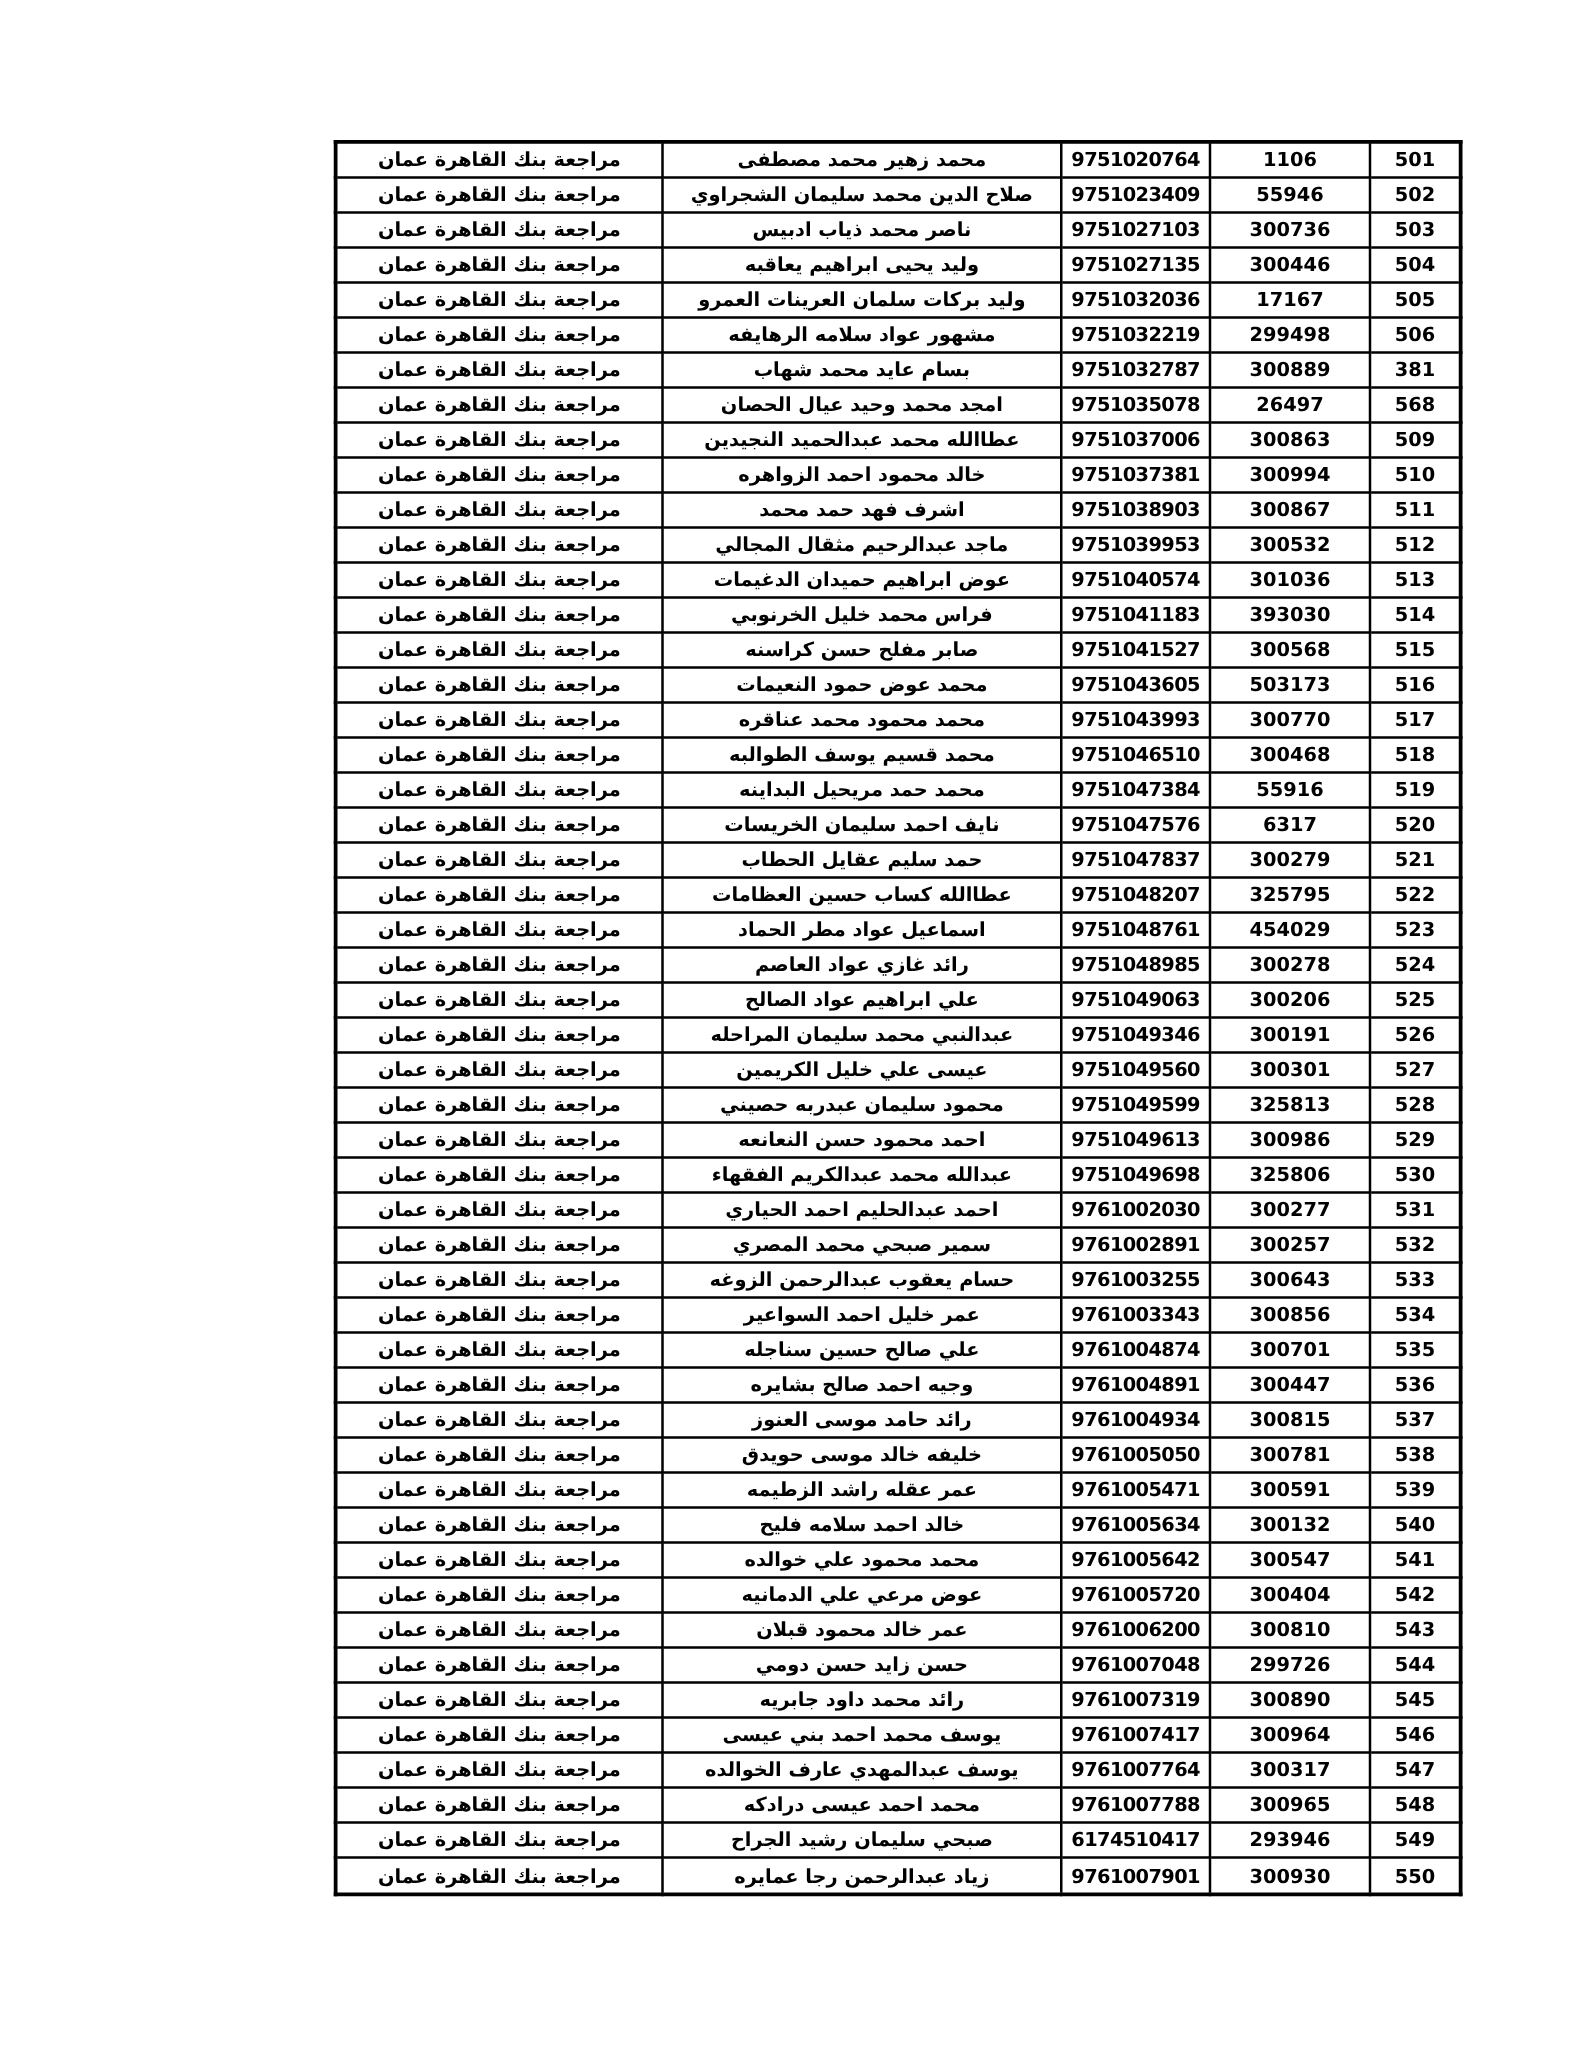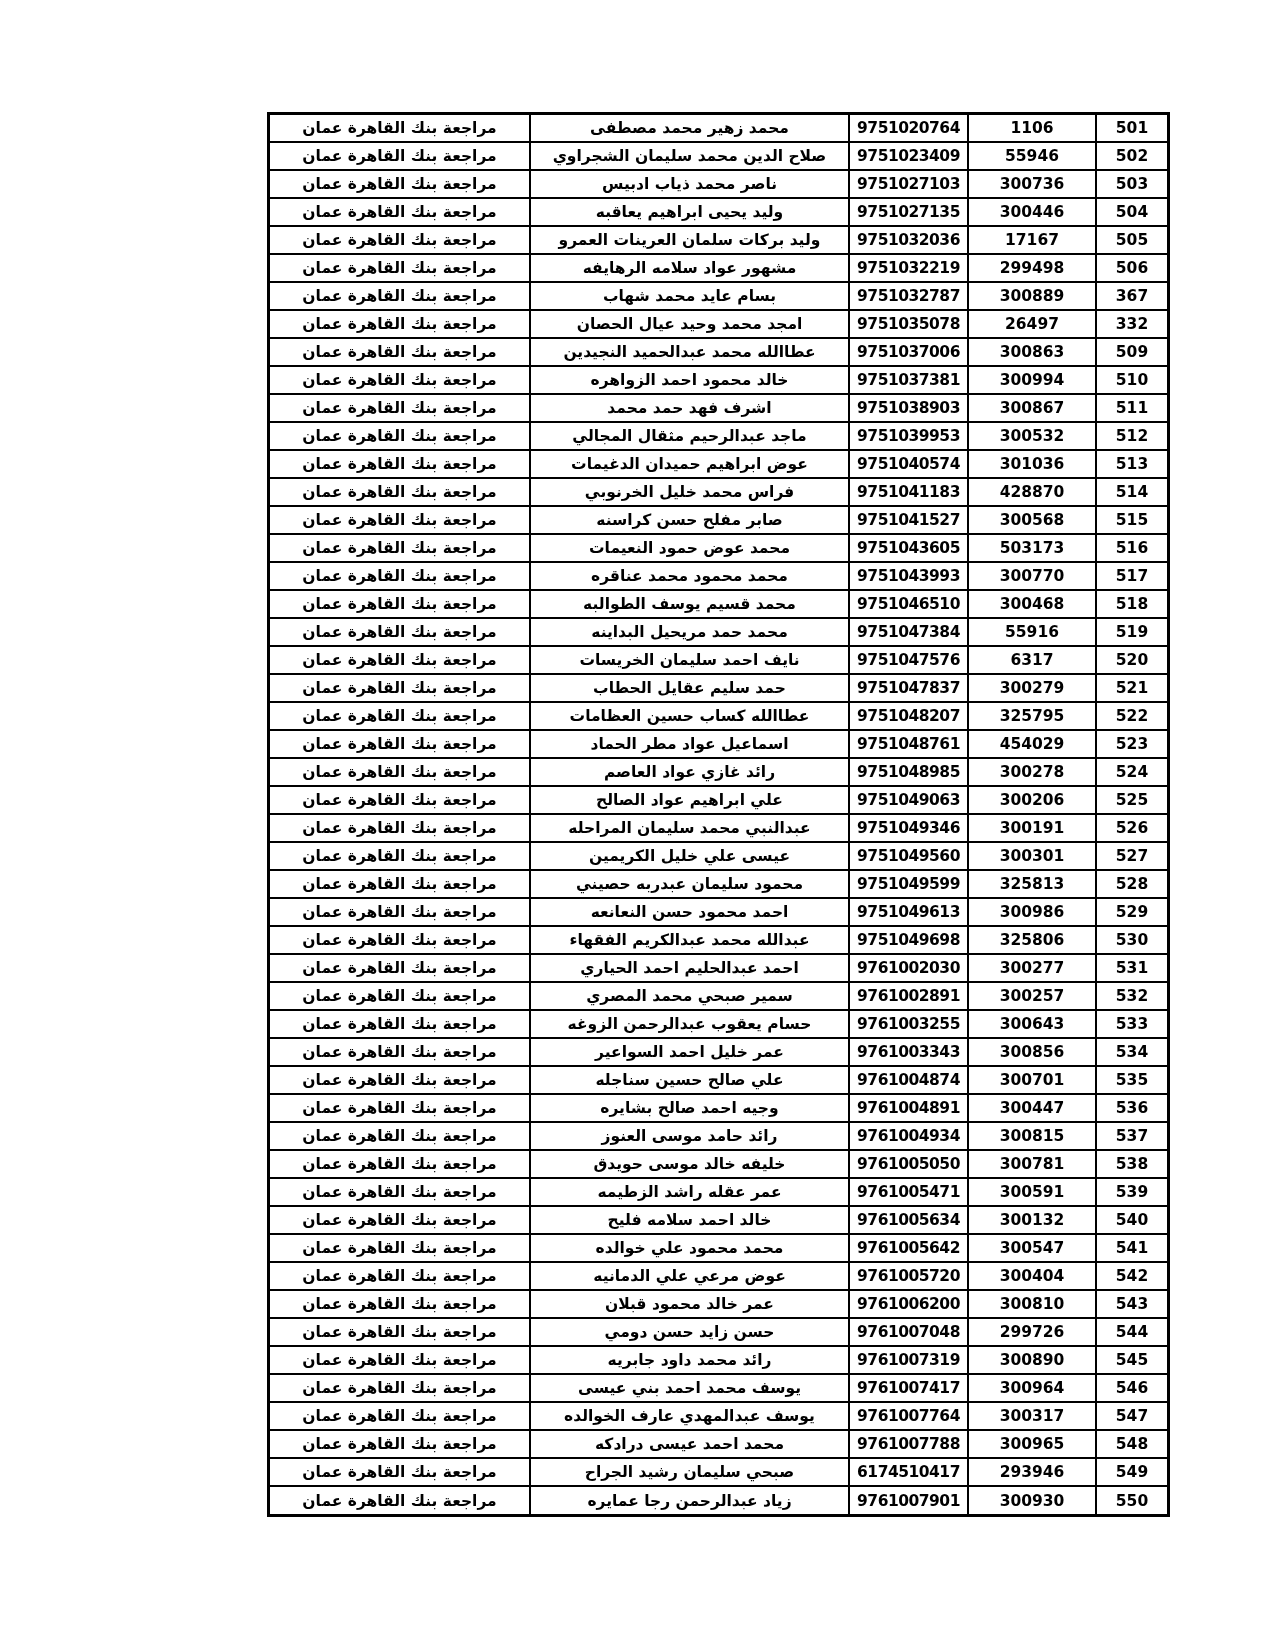--- a/index.html
+++ b/index.html
@@ -90,28 +90,28 @@
           <td class="c-name arabic">مشهور عواد سلامه الرهايفه</td>
           <td class="c-nat">9751032219</td>
           <td class="c-num">299498</td>
           <td class="c-serial">506</td>
         </tr>
         <tr>
           <td class="c-note arabic">مراجعة بنك القاهرة عمان</td>
           <td class="c-name arabic">بسام عايد محمد شهاب</td>
           <td class="c-nat">9751032787</td>
           <td class="c-num">300889</td>
-          <td class="c-serial">367</td>
+          <td class="c-serial">381</td>
         </tr>
         <tr>
           <td class="c-note arabic">مراجعة بنك القاهرة عمان</td>
           <td class="c-name arabic">امجد محمد وحيد عيال الحصان</td>
           <td class="c-nat">9751035078</td>
           <td class="c-num">26497</td>
-          <td class="c-serial">332</td>
+          <td class="c-serial">568</td>
         </tr>
         <tr>
           <td class="c-note arabic">مراجعة بنك القاهرة عمان</td>
           <td class="c-name arabic">عطاالله محمد عبدالحميد النجيدين</td>
           <td class="c-nat">9751037006</td>
           <td class="c-num">300863</td>
           <td class="c-serial">509</td>
         </tr>
         <tr>
           <td class="c-note arabic">مراجعة بنك القاهرة عمان</td>
@@ -138,21 +138,21 @@
           <td class="c-note arabic">مراجعة بنك القاهرة عمان</td>
           <td class="c-name arabic">عوض ابراهيم حميدان الدغيمات</td>
           <td class="c-nat">9751040574</td>
           <td class="c-num">301036</td>
           <td class="c-serial">513</td>
         </tr>
         <tr>
           <td class="c-note arabic">مراجعة بنك القاهرة عمان</td>
           <td class="c-name arabic">فراس محمد خليل الخرنوبي</td>
           <td class="c-nat">9751041183</td>
-          <td class="c-num">428870</td>
+          <td class="c-num">393030</td>
           <td class="c-serial">514</td>
         </tr>
         <tr>
           <td class="c-note arabic">مراجعة بنك القاهرة عمان</td>
           <td class="c-name arabic">صابر مفلح حسن كراسنه</td>
           <td class="c-nat">9751041527</td>
           <td class="c-num">300568</td>
           <td class="c-serial">515</td>
         </tr>
         <tr>

